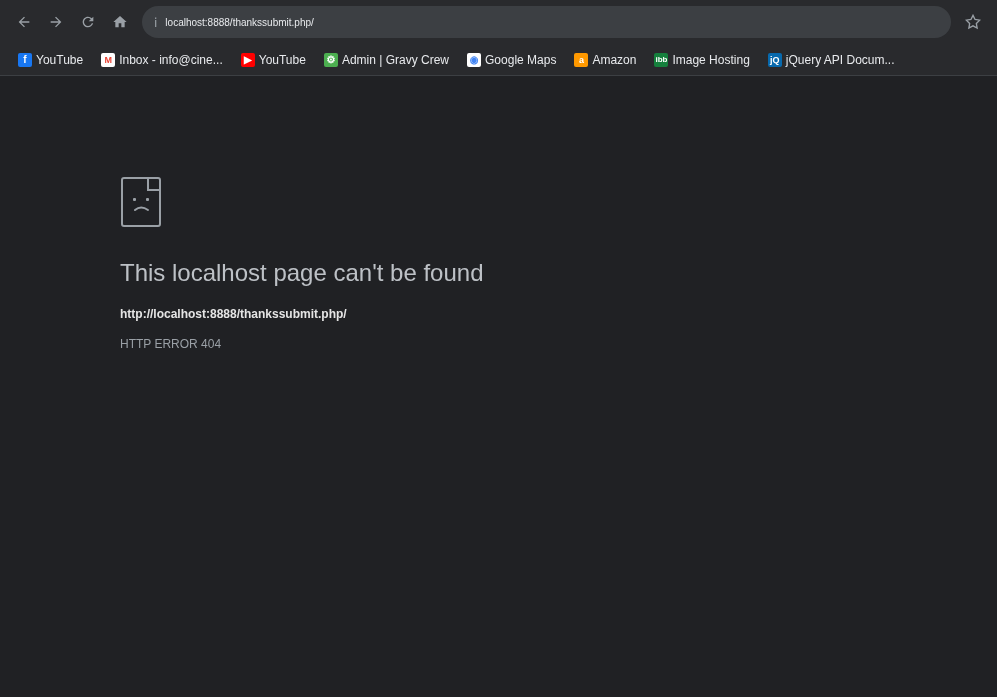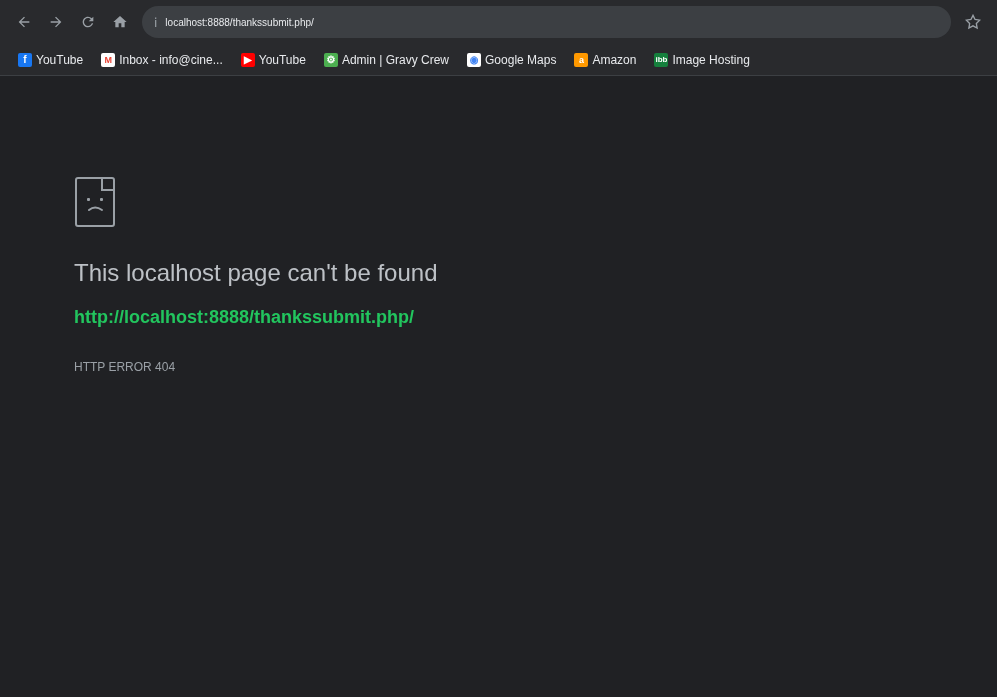--- a/index.html
+++ b/index.html
@@ -127,21 +127,21 @@
     .bm-jquery { background: #0769ad; color: #fff; font-size: 9px; }
 
     
     .page-content {
       background: #202124;
       flex: 1;
       display: flex;
       flex-direction: column;
       align-items: flex-start;
       justify-content: flex-start;
-      padding: 100px 0 0 74px;
+      padding: 100px 0 0 120px;
       height: calc(697px - 76px);
     }
 
     .error-icon {
       width: 50px;
       height: 55px;
       margin-bottom: 28px;
     }
 
     .error-icon svg {
@@ -157,24 +157,24 @@
     }
 
     .error-desc {
       font-size: 14px;
       color: #9aa0a6;
       margin-bottom: 6px;
       font-weight: 400;
     }
 
     .error-url {
-      font-size: 18px;
-      color: #22c55e;
+      font-size: 12px;
+      color: #e5e5e5;
       font-weight: 700;
-      margin-bottom: 32px;
+      margin-bottom: 16px;
     }
 
     .error-code {
       font-size: 12px;
       color: #9aa0a6;
     }
   </style>
 </head>
 <body>
 
@@ -244,20 +244,24 @@
           <span>Google Maps</span>
         </div>
         <div class="bookmark-item">
           <span class="bm-favicon bm-amazon">a</span>
           <span>Amazon</span>
         </div>
         <div class="bookmark-item">
           <span class="bm-favicon bm-imghosting">ibb</span>
           <span>Image Hosting</span>
         </div>
+        <div class="bookmark-item">
+          <span class="bm-favicon bm-jquery">jQ</span>
+          <span>jQuery API Docum...</span>
+        </div>
       </div>
   </div>
 </div>
 
 <div class="page-content">
 
   <div class="error-icon">
     <svg viewBox="0 0 50 55" fill="none" xmlns="http://www.w3.org/2000/svg">
 
       <rect x="2" y="2" width="38" height="48" rx="2" ry="2" stroke="#9aa0a6" stroke-width="2" fill="none"></rect>

